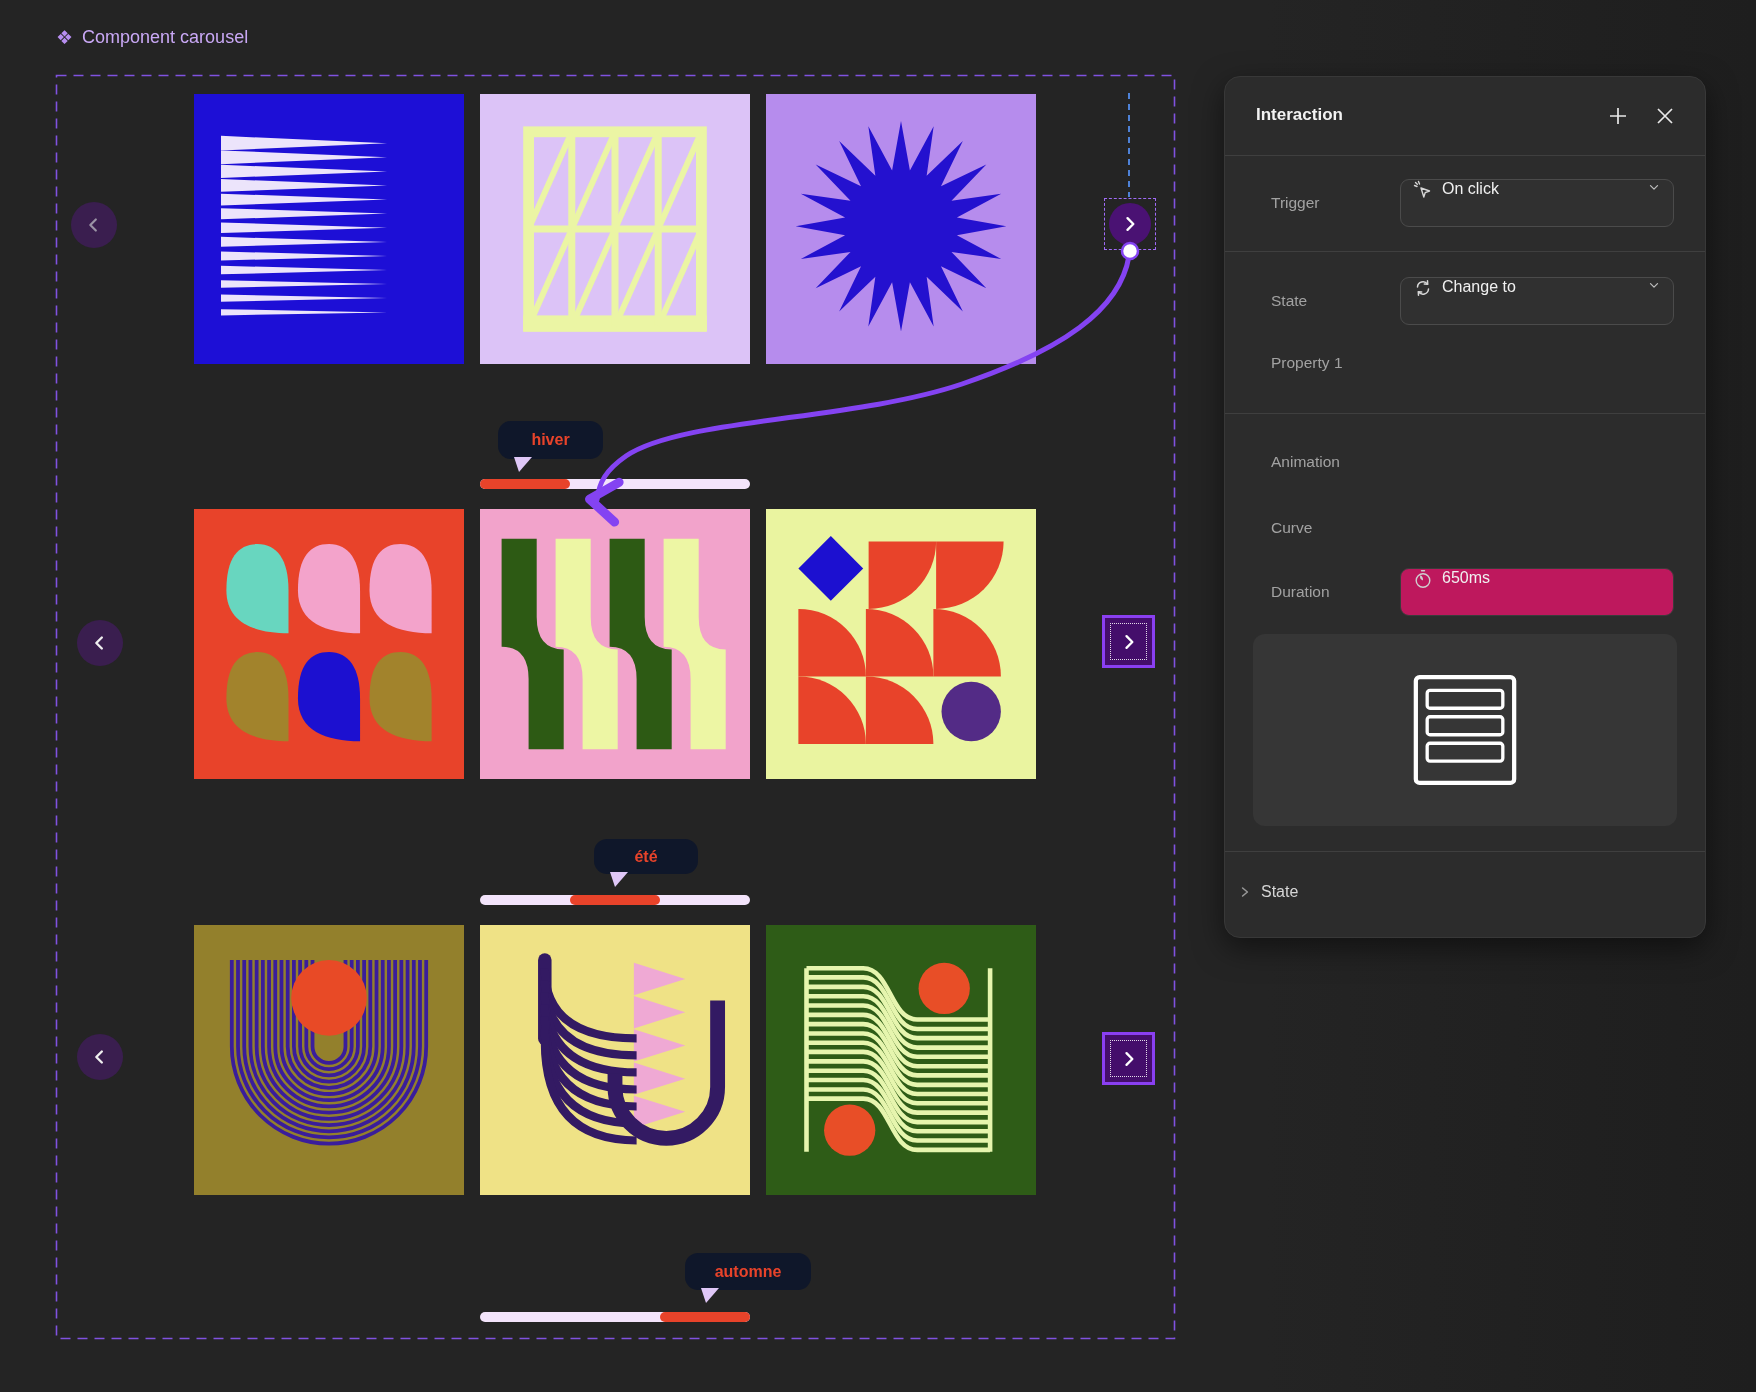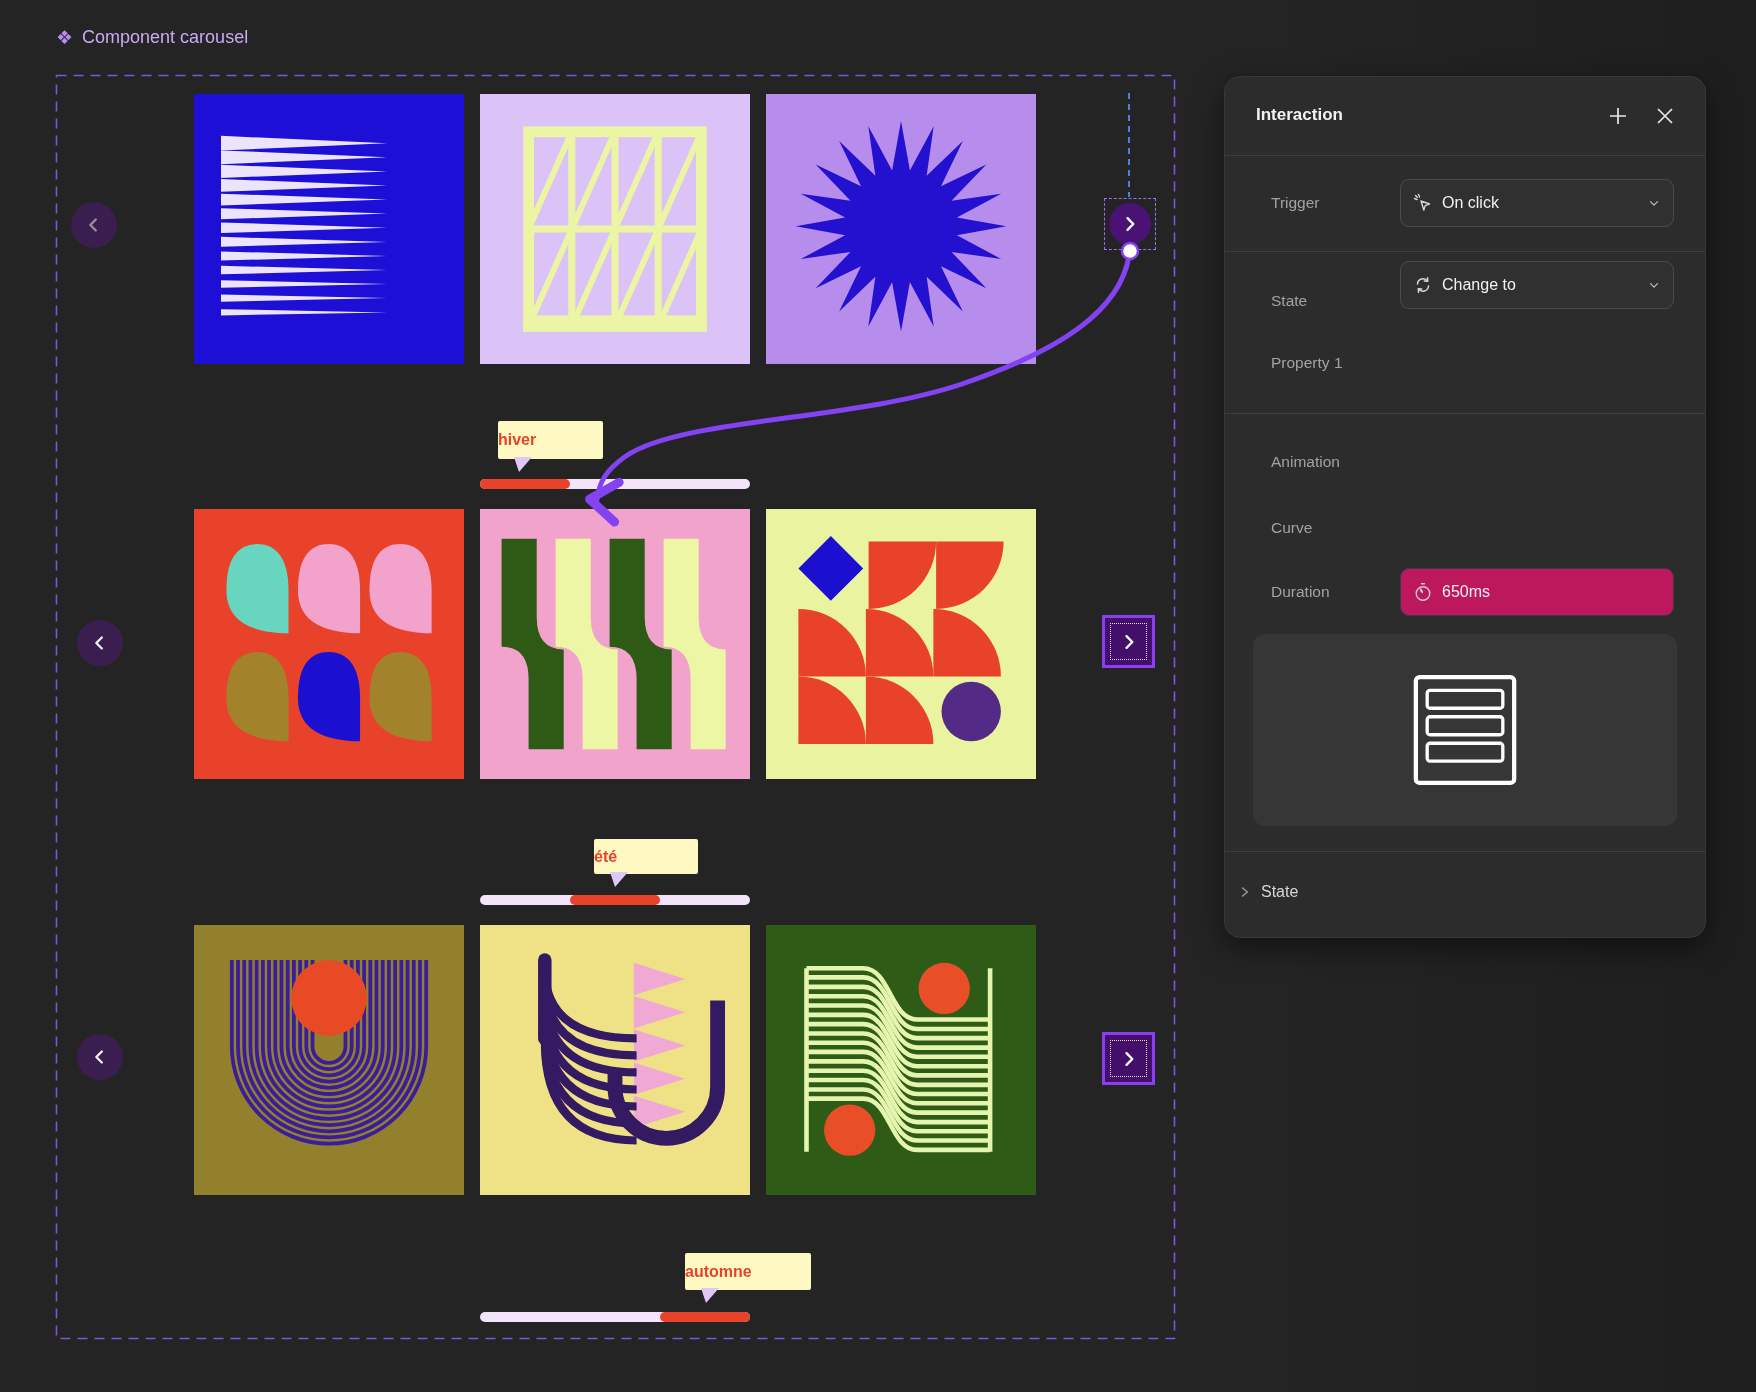--- a/index.html
+++ b/index.html
@@ -20,35 +20,35 @@
   .tile svg{position:absolute;inset:0;width:100%;height:100%;}
 
   
   .nav-circle{width:46px;height:46px;border-radius:50%;background:#3a1e4f;display:flex;align-items:center;justify-content:center;}
   .sel-square{width:53px;height:53px;box-sizing:border-box;border:3.5px solid #8a3ff2;background:#440e6b;display:flex;align-items:center;justify-content:center;}
   .sel-square .inner-dots{position:absolute;inset:5px;border:1.5px dotted rgba(255,255,255,.85);}
   .dashed-box{width:52px;height:52px;box-sizing:border-box;border:1.5px dashed #a06bf7;display:flex;align-items:center;justify-content:center;}
   .dashed-box .circle-btn{width:42px;height:42px;border-radius:50%;background:#4a1273;display:flex;align-items:center;justify-content:center;}
 
   
-  .tooltip{background:#fef9c3;border-radius:2px;display:flex;align-items:center;
+  .tooltip{background:#0f172a;border-radius:13px;display:flex;align-items:center;justify-content:center;
            color:#e8432a;font-weight:bold;font-size:16px;}
   .tooltip .tail{position:absolute;left:14px;bottom:-14px;width:20px;height:16px;}
   .bar{height:10px;border-radius:5px;background:#f3e4fb;}
   .bar .fill{position:absolute;top:0;height:10px;width:90px;border-radius:5px;background:#e8432a;}
 
   
   .panel{left:1224px;top:76px;width:482px;height:862px;background:#2c2c2c;border-radius:16px;
          box-shadow:0 10px 30px rgba(0,0,0,.5);border:1px solid #383838;box-sizing:border-box;}
   .panel .divider{position:absolute;left:0;right:0;height:1px;background:#3f3f3f;}
   .panel-title{left:31px;top:28px;font-size:17px;font-weight:bold;color:#f2f2f2;}
   .icon-btn{width:26px;height:26px;display:flex;align-items:center;justify-content:center;}
   .row-label{left:46px;width:140px;color:#a2a2a2;font-size:15.5px;}
   .ctl{left:175px;width:274px;height:48px;box-sizing:border-box;border:1px solid #4b4b4b;background:#303030;
-       border-radius:9px;display:flex;align-items:center;color:#f0f0f0;font-size:16px;padding:0 12px;gap:9px;}
+       border-radius:9px;display:flex;color:#f0f0f0;font-size:16px;padding:0 12px;gap:9px;}
   .ctl.filled{background:#be185d;border-color:#3b3b3b;}
   .ctl .grow{flex:1;}
   .preview-box{left:28px;top:557px;width:424px;height:192px;background:#363636;border-radius:12px;
                display:flex;align-items:center;justify-content:center;}
   .state-row{left:12px;top:806px;display:flex;align-items:center;gap:8px;color:#d6d6d6;font-size:16px;}
 
   svg{display:block;}
 </style>
 </head>
 <body>
@@ -293,21 +293,21 @@
       <path d="M5.5 1.5 L6.5 4 M1.5 5.5 L4 6.5 M2.5 2.5 L4.3 4.3" stroke="#d6d6d6" stroke-width="1.4" stroke-linecap="round"></path>
     </svg>
     <span class="grow">On click</span>
     <svg width="14" height="14" viewBox="0 0 20 20">
         <polyline points="5,8 10,13 15,8" fill="none" stroke="#bdbdbd" stroke-width="1.8" stroke-linecap="round" stroke-linejoin="round"></polyline>
       </svg>
   </div>
   <div class="divider" style="top:174px"></div>
 
   <div class="abs row-label" style="top:215px">State</div>
-  <div class="abs ctl" style="top:184px">
+  <div class="abs ctl" style="top:200px">
     <svg width="20" height="20" viewBox="0 0 20 20">
       <path d="M4.5 9 A 5.5 5.5 0 0 1 14.5 6.2" fill="none" stroke="#d6d6d6" stroke-width="1.5" stroke-linecap="round"></path>
       <path d="M15.5 11 A 5.5 5.5 0 0 1 5.5 13.8" fill="none" stroke="#d6d6d6" stroke-width="1.5" stroke-linecap="round"></path>
       <path d="M14.5 2.8 L14.7 6.3 L11.3 6" fill="none" stroke="#d6d6d6" stroke-width="1.5" stroke-linecap="round" stroke-linejoin="round"></path>
       <path d="M5.5 17.2 L5.3 13.7 L8.7 14" fill="none" stroke="#d6d6d6" stroke-width="1.5" stroke-linecap="round" stroke-linejoin="round"></path>
     </svg>
     <span class="grow">Change to</span>
     <svg width="14" height="14" viewBox="0 0 20 20">
         <polyline points="5,8 10,13 15,8" fill="none" stroke="#bdbdbd" stroke-width="1.8" stroke-linecap="round" stroke-linejoin="round"></polyline>
       </svg>

